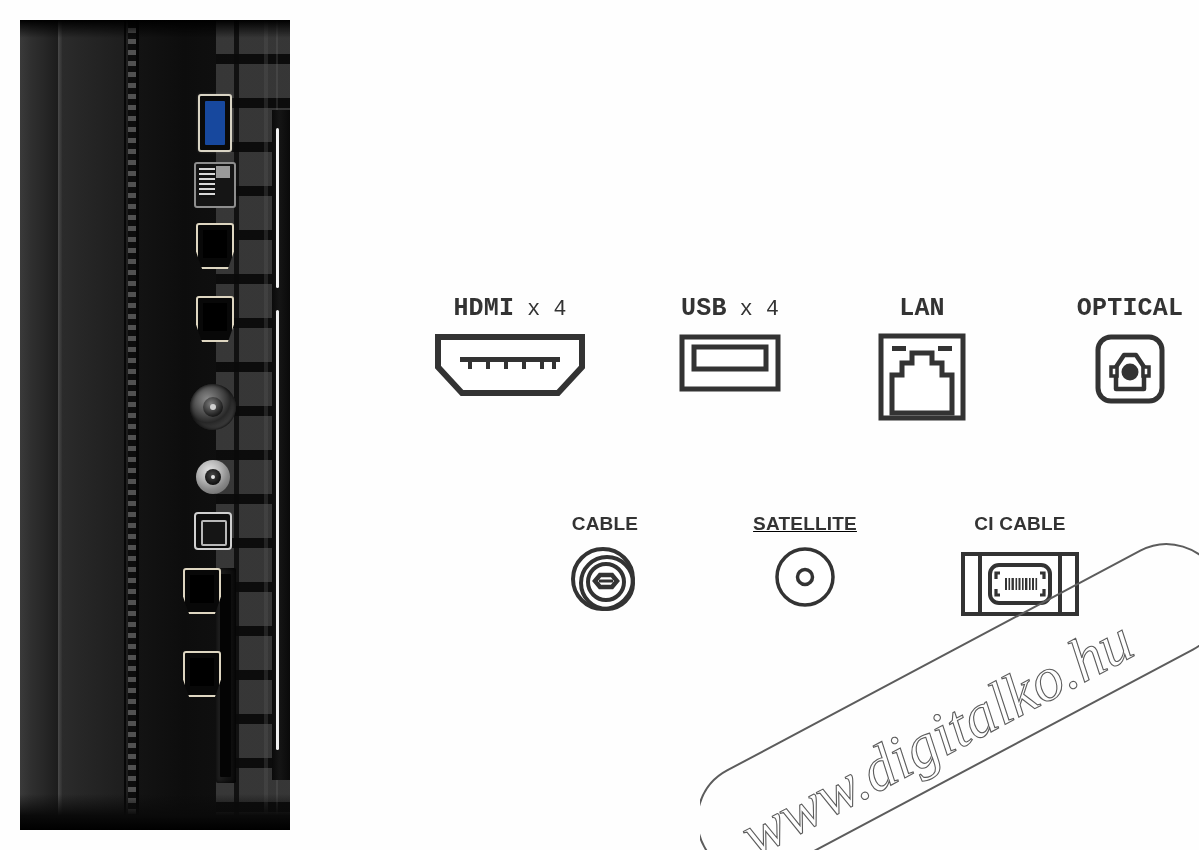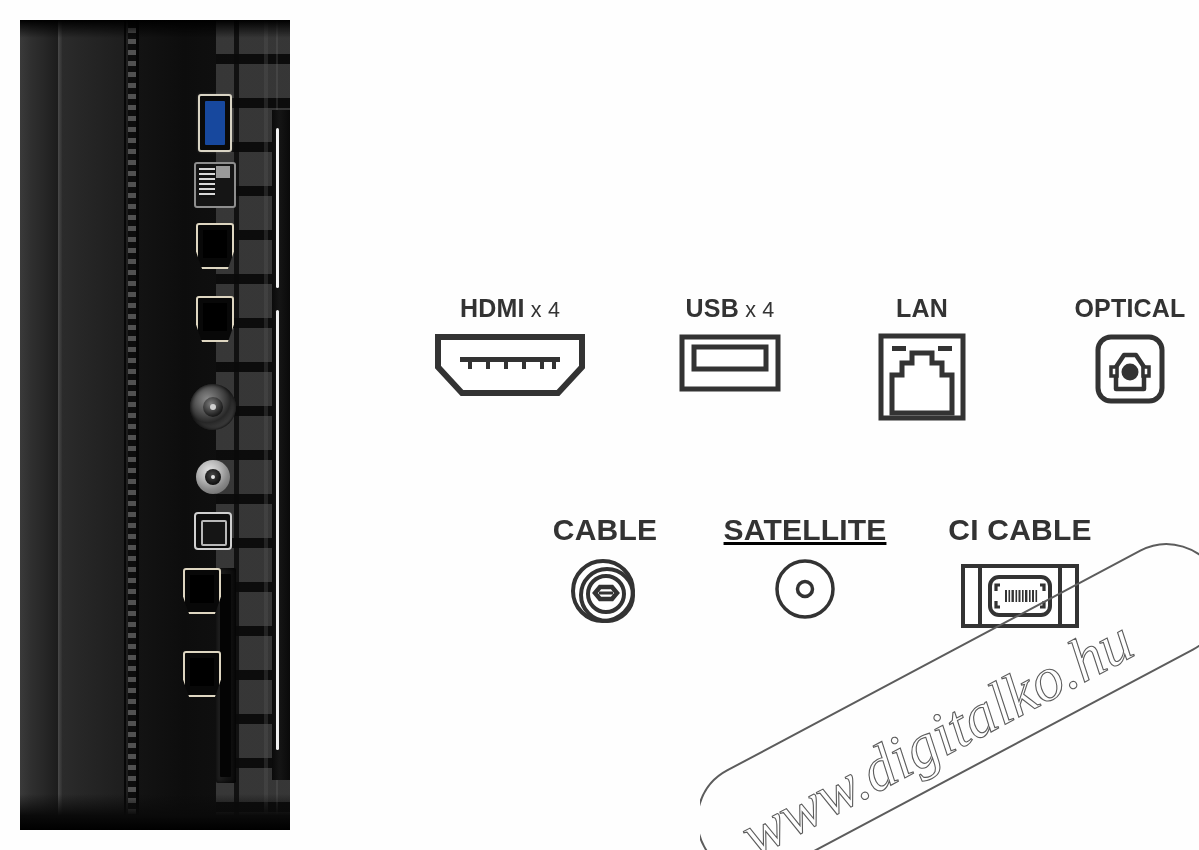--- a/index.html
+++ b/index.html
@@ -182,22 +182,22 @@
   
   .cell-hdmi{left:100px;top:294px;width:220px;}
   .cell-usb {left:330px;top:294px;width:200px;}
   .cell-lan {left:532px;top:294px;width:180px;}
   .cell-opt {left:730px;top:294px;width:200px;}
   
   .cell-cable{left:210px;top:513px;width:190px;}
   .cell-sat  {left:400px;top:513px;width:210px;text-decoration:underline;}
   .cell-ci   {left:620px;top:513px;width:200px;}
 
-  .row1 .icon-label{font-size:25px;}
-  .row2 .icon-label{font-size:30px;}
+  .row1 .icon-label{font-size:25px;font-family:Liberation Mono, monospace;}
+  .row2 .icon-label{font-size:19px;}
 
   
   #watermark{
     position:absolute;left:700px;top:520px;width:520px;height:330px;
     pointer-events:none;
   }
   #watermark svg{display:block;}
   .wm-text{
     font-family:"Liberation Serif", serif;
     font-size:62px;

